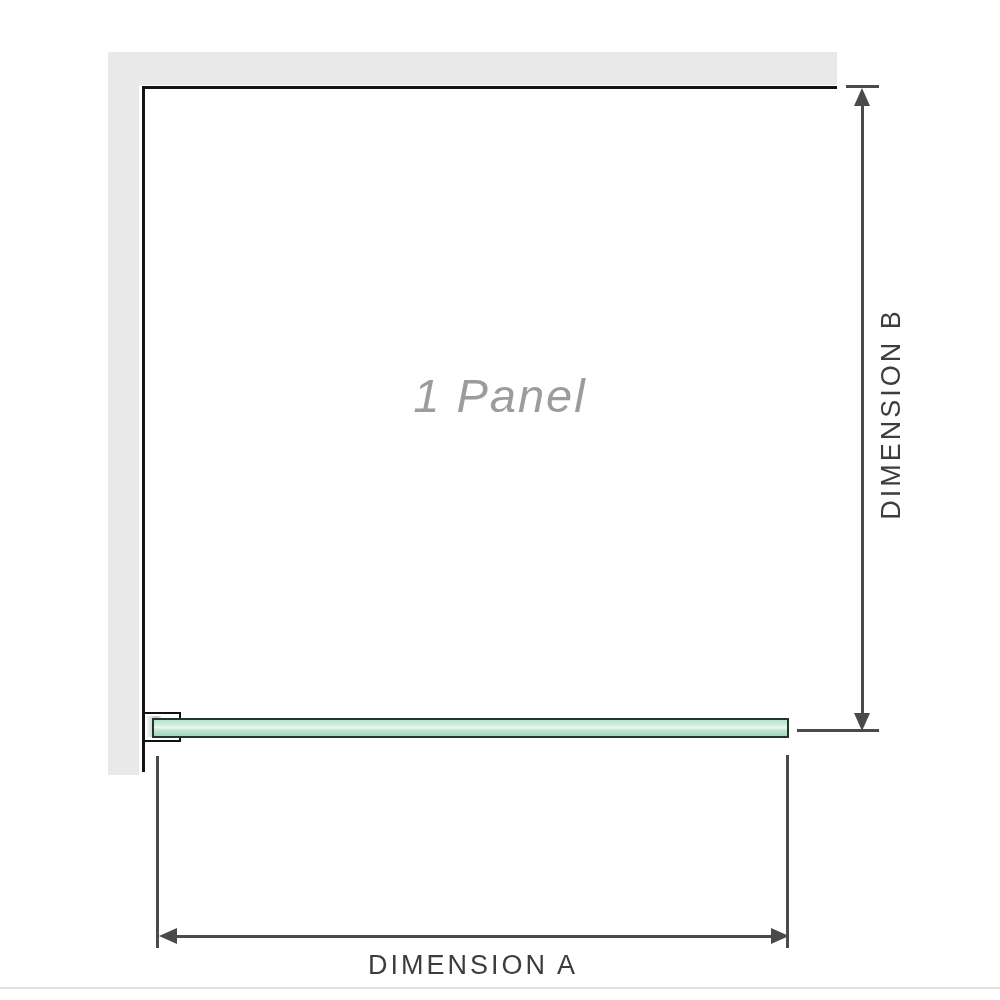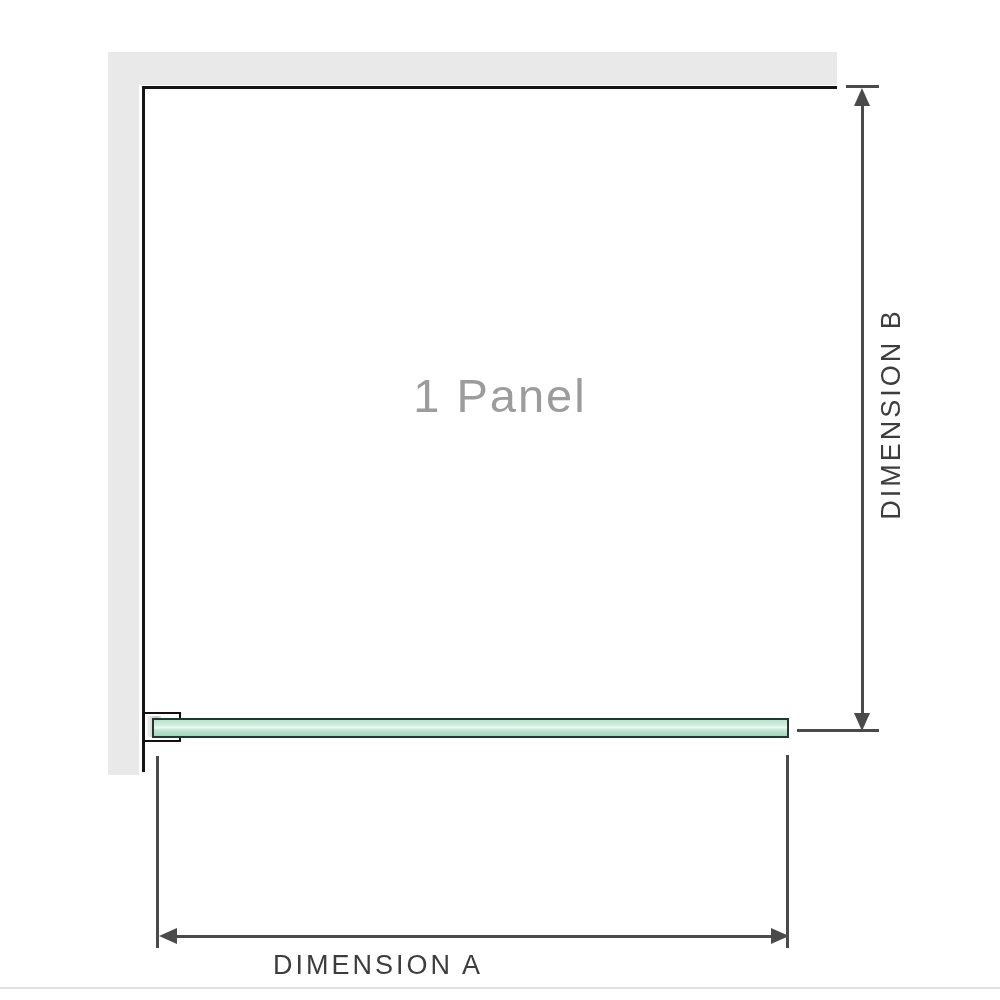--- a/index.html
+++ b/index.html
@@ -42,20 +42,21 @@
     background: #141414;
   }
 
   
   .panel-label {
     position: absolute;
     left: 300px; top: 368px;
     width: 400px;
     text-align: center;
     font-size: 47px;
+    font-style: italic;
     color: #9c9c9c;
     letter-spacing: 2px;
     white-space: nowrap;
   }
 
   
   .bracket {
     position: absolute;
     left: 143px; top: 712px;
     width: 38px; height: 30px;
@@ -156,21 +157,21 @@
     left: 771px; top: 928px;
     width: 0; height: 0;
     border-top: 8.5px solid transparent;
     border-bottom: 8.5px solid transparent;
     border-left: 18px solid #4a4a4a;
   }
   .dim-a-label {
     position: absolute;
     left: 273px; top: 950px;
     width: 400px;
-    text-align: left;
+    text-align: center;
     font-size: 27px;
     letter-spacing: 3px;
     color: #3d3d3d;
     white-space: nowrap;
   }
 
   .bottom-rule {
     position: absolute;
     left: 0; top: 987px;
     width: 1000px; height: 2px;

